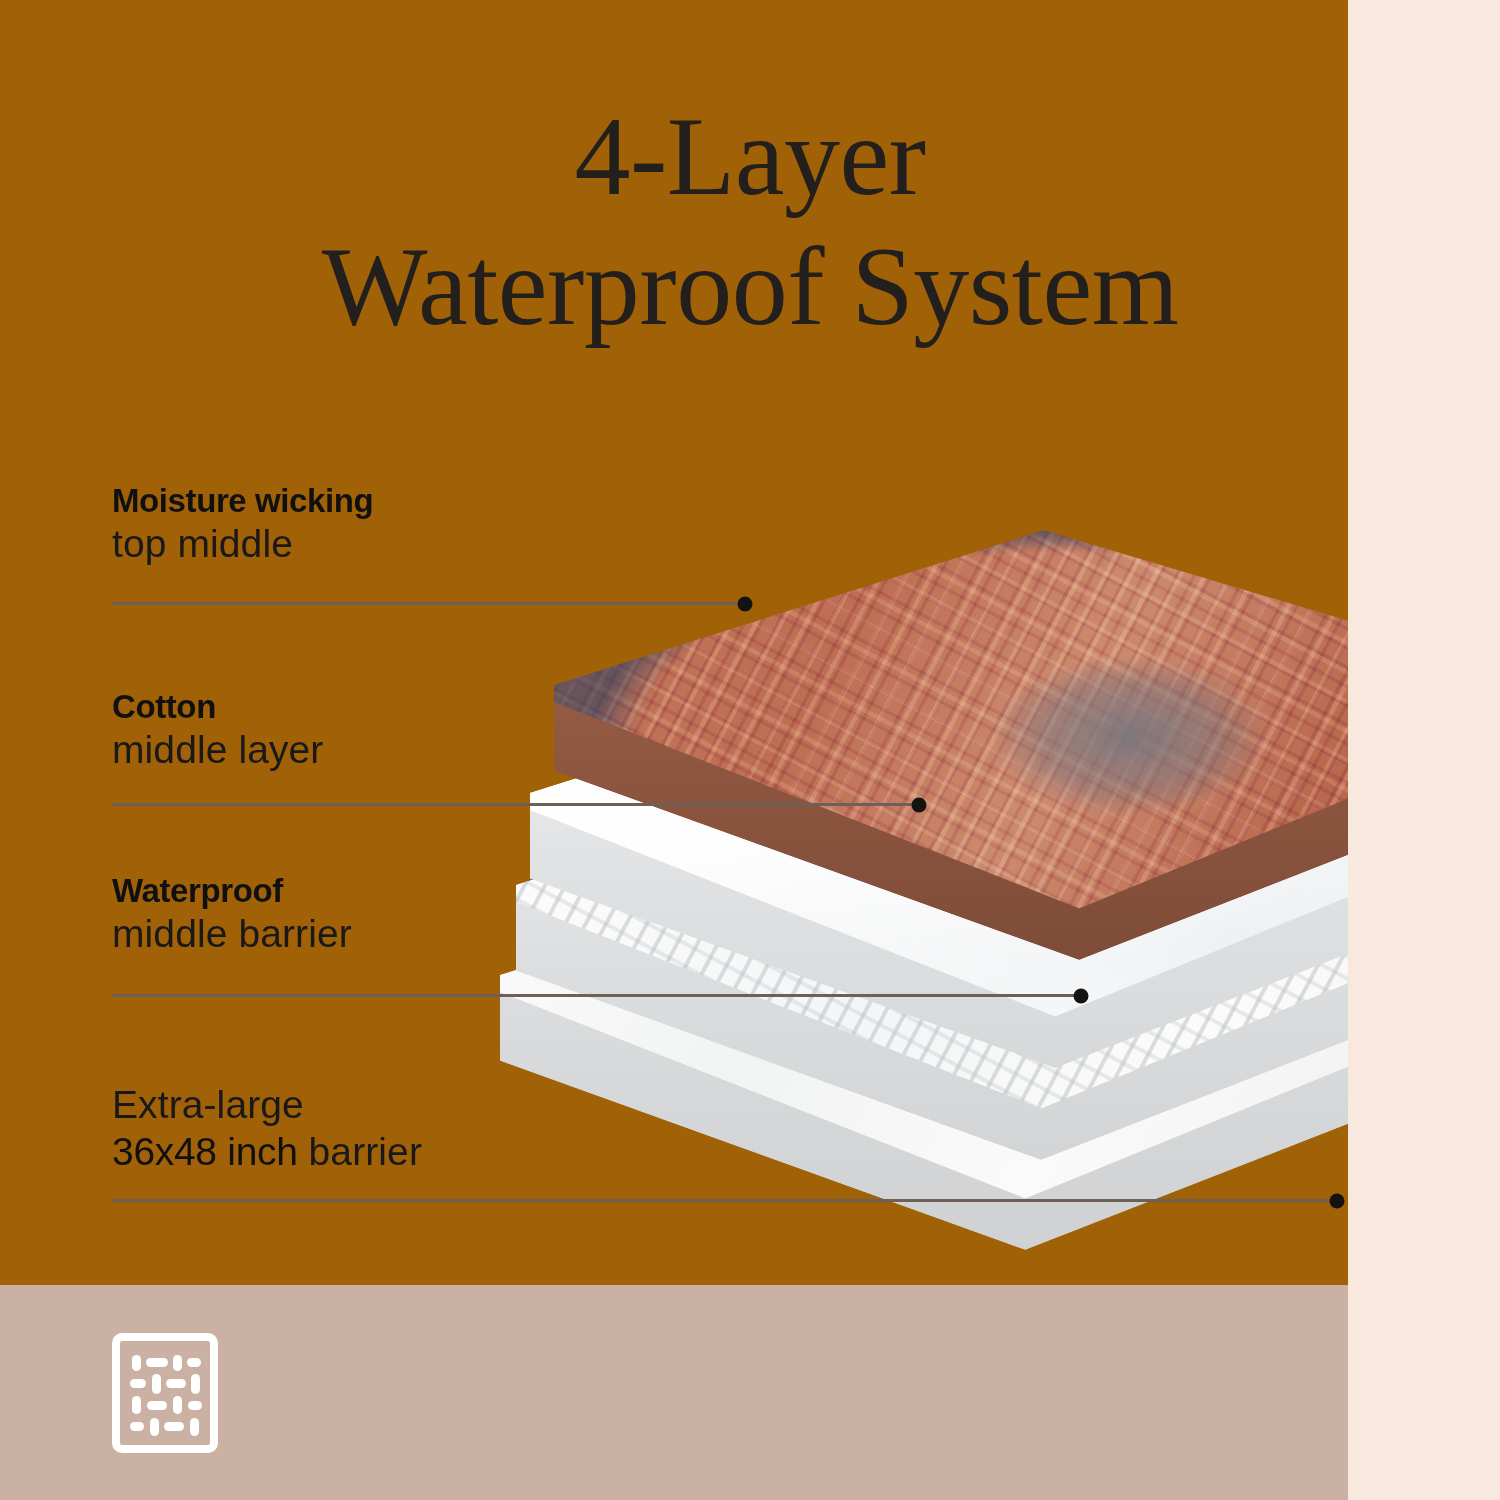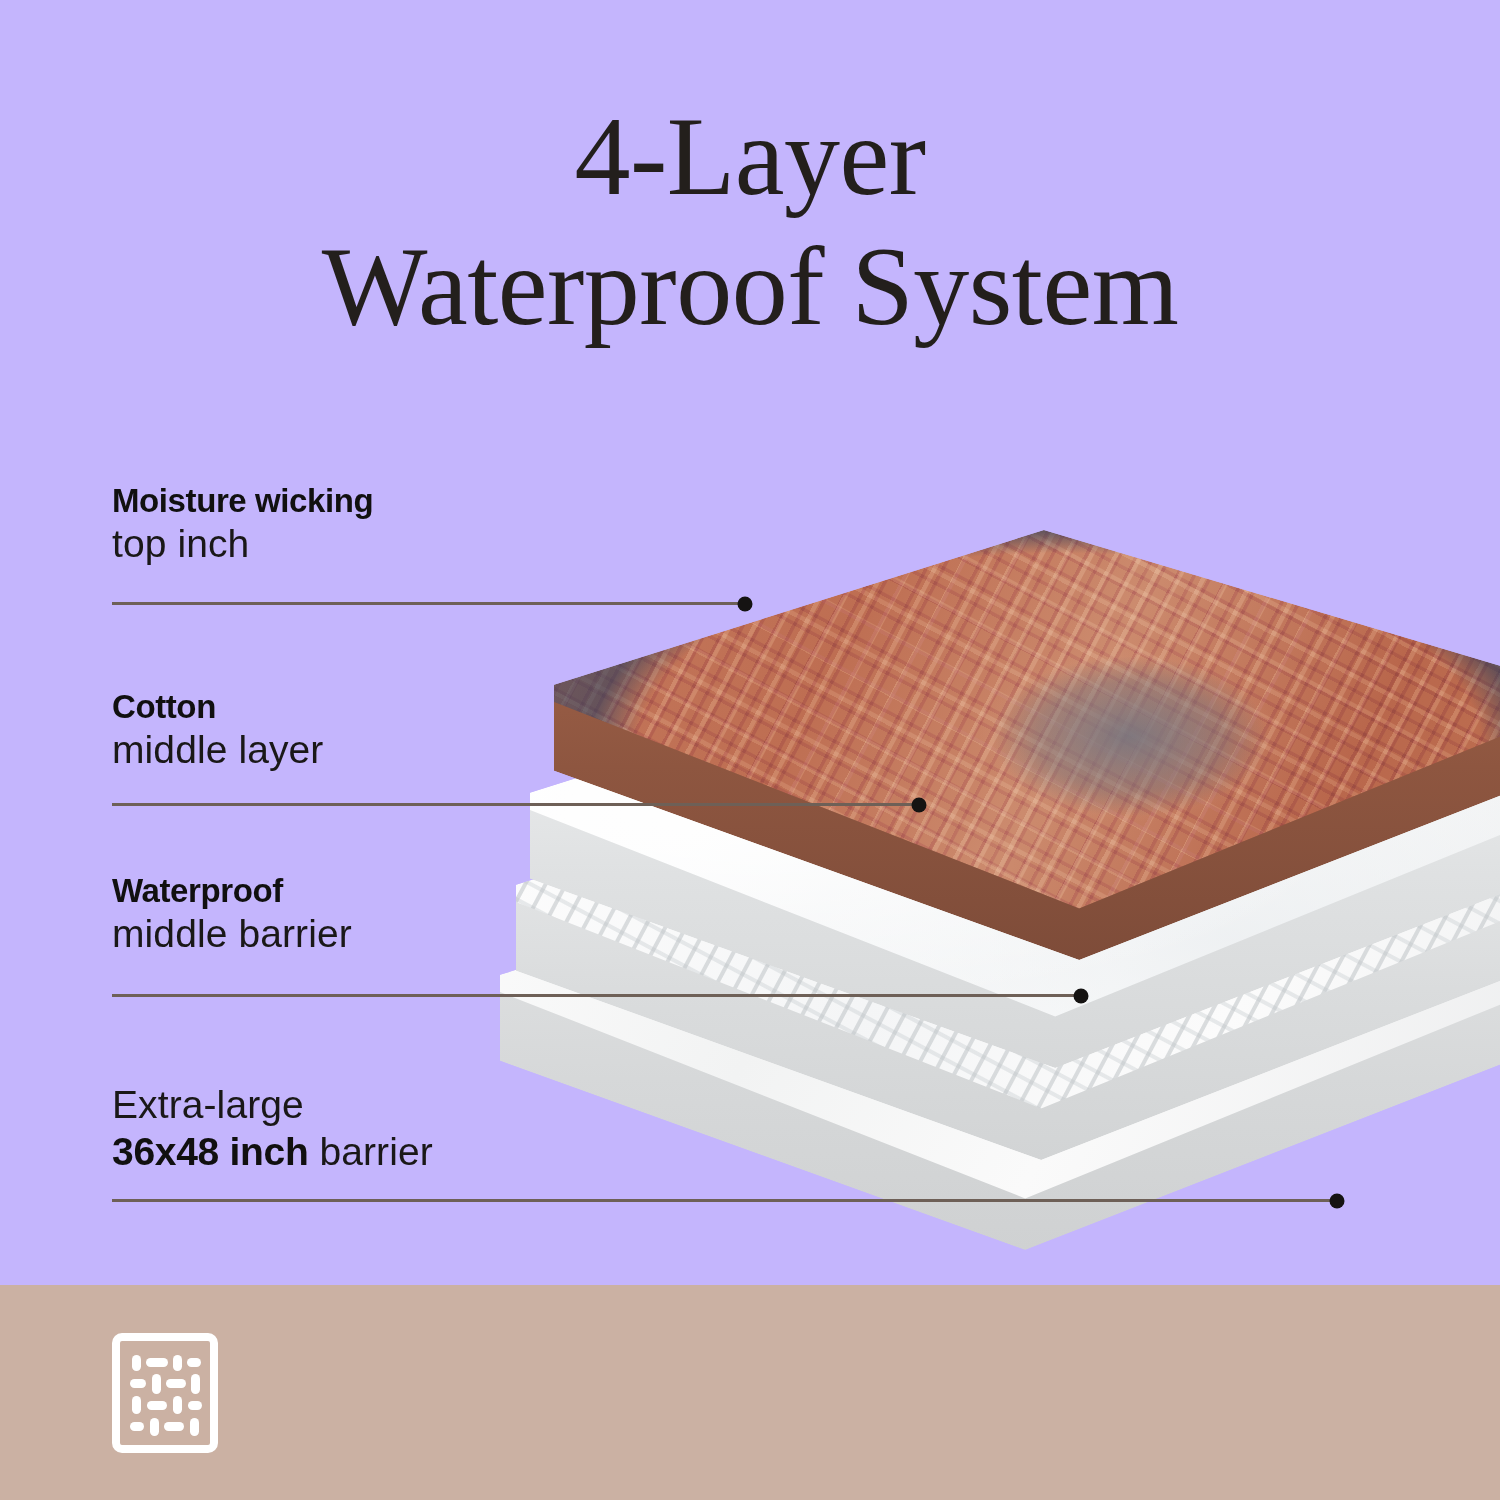--- a/index.html
+++ b/index.html
@@ -2,21 +2,21 @@
 <html><head>
 <meta charset="utf-8">
 <style>
   html,body{margin:0;padding:0;}
   body{
     width:1500px;height:1500px;
     background:#F8E8DE;
     font-family:"Liberation Sans", sans-serif;
     overflow:hidden;
   }
-  .canvas{position:relative;width:1500px;height:1500px;overflow:hidden;background:#c4b5fd;}
+  .canvas{position:relative;width:1348px;height:1500px;overflow:hidden;background:#a16207;}
 
   
   .title{
     position:absolute;left:0;top:92px;width:1500px;
     text-align:center;
     font-family:"Liberation Serif", serif;
     color:#231F1C;
     font-size:112px;
     line-height:1.16;
     letter-spacing:-0.5px;
@@ -34,21 +34,21 @@
   }
   .label .light{
     display:block;
     font-size:39px;font-weight:300;color:#1A1818;
     letter-spacing:0.1px;line-height:1.2;
   }
   .label .mixline{
     display:block;font-size:39px;font-weight:300;color:#1A1818;
     letter-spacing:0.1px;line-height:1.2;white-space:nowrap;
   }
-  .label .mixline b{font-weight:700;color:#111010;letter-spacing:-0.3px;}
+  .label .mixline b{font-weight:400;color:#111010;letter-spacing:-0.3px;}
 
   #label-1{top:482px;}
   #label-2{top:688px;}
   #label-3{top:872px;}
   #label-4{top:1082px;}
 
   
   .leader{position:absolute;height:3px;background:#6E6057;}
   .leader .dot{
     position:absolute;right:-1px;top:50%;
@@ -209,21 +209,21 @@
     <div class="plate" id="layer1">
       <div class="face"></div>
       <div class="rug-selvedge"></div>
       <div class="edge"></div>
     </div>
 
   </div>
 
   <div class="label" id="label-1">
     <span class="strong">Moisture wicking</span>
-    <span class="light">top inch</span>
+    <span class="light">top middle</span>
   </div>
 
   <div class="label" id="label-3">
     <span class="strong">Waterproof</span>
     <span class="light">middle barrier</span>
   </div>
 
   <div class="label" id="label-2">
     <span class="strong">Cotton</span>
     <span class="light">middle layer</span>

